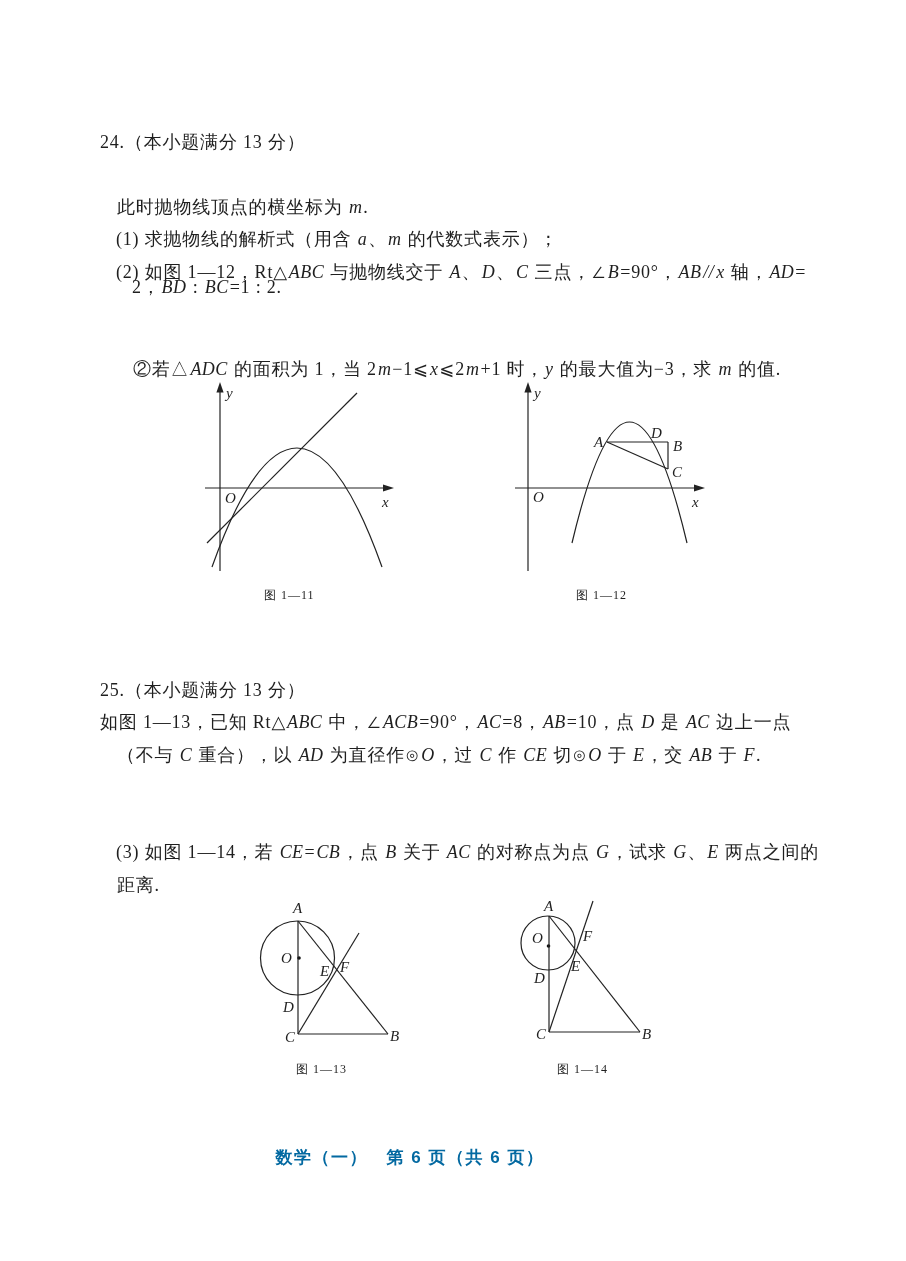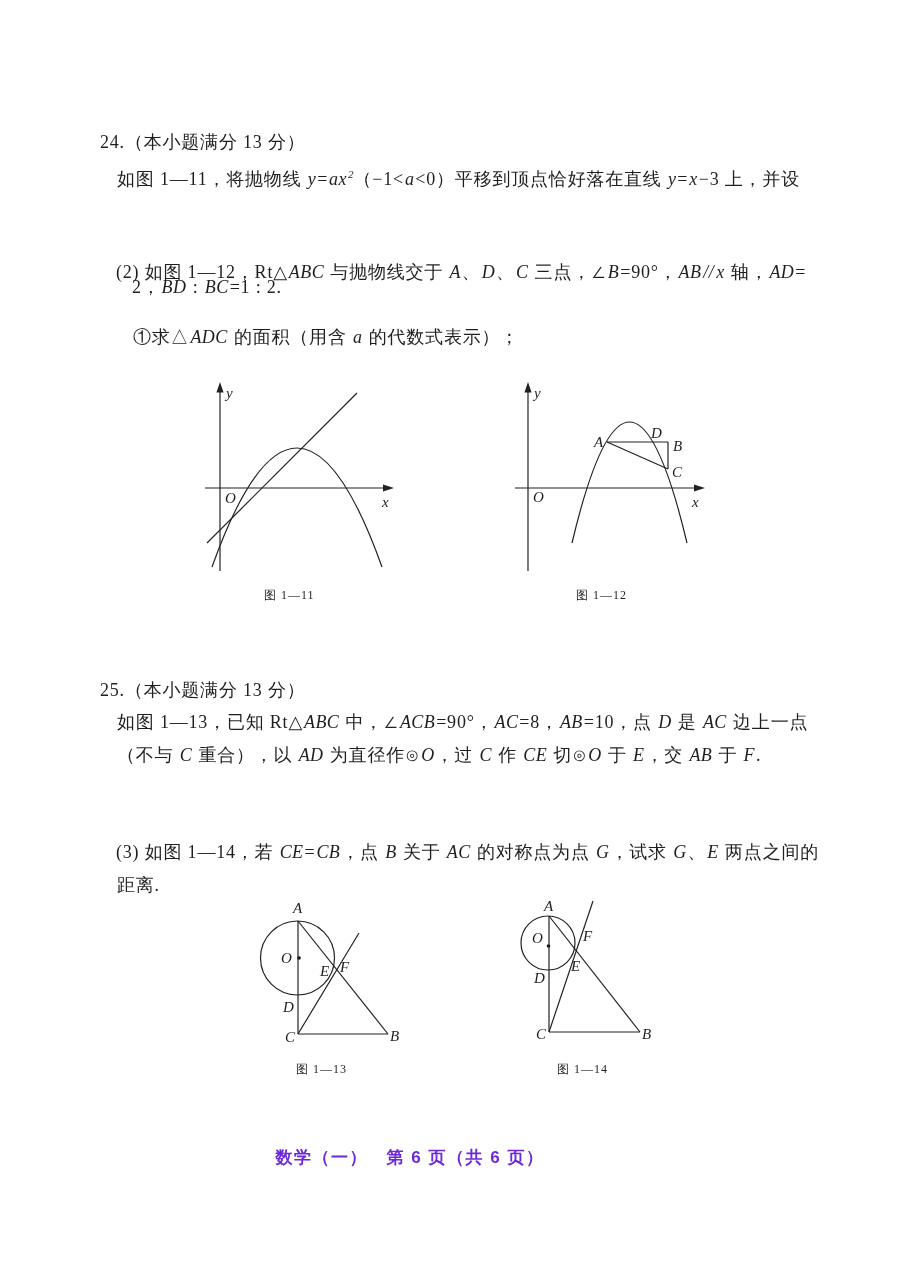--- a/index.html
+++ b/index.html
@@ -19,33 +19,34 @@
   .fig{position:absolute;}
   .fig line,.fig path,.fig circle.ring{stroke:#222;stroke-width:1.2;fill:none;}
   .fig polygon{fill:#222;stroke:none;}
   .fig circle.dot{fill:#111;stroke:none;}
   .fig text{
     font-family:"Liberation Serif", serif;font-style:italic;font-size:15px;fill:#1f1f1f;
   }
   .footer{
     position:absolute;left:0;right:5px;top:1146px;text-align:center;
     font-family:"Liberation Sans", sans-serif;font-weight:700;
-    font-size:17px;letter-spacing:1.5px;color:#6d28d9;
+    font-size:17px;letter-spacing:1.5px;color:#0369a1;
   }
 </style>
 </head>
 <body>
 
 <div class="page">
 
   <div class="line" style="left:100px;top:131px"><span>24.（本小题满分 13 分）</span></div>
-  <div class="line" style="left:117px;top:163px"><span>如图 1—11，将抛物线 </span><span class="mi">y</span><span>=</span><span class="mi">ax</span><span class="sup">2</span><span>（−1&lt;</span><span class="mi">a</span><span>&lt;0）平移到顶点恰好落在直线 </span><span class="mi">y</span><span>=</span><span class="mi">x</span><span>−3 上，并设</span></div>
+  <div class="line" style="left:117px;top:196px"><span>此时抛物线顶点的横坐标为 </span><span class="mi">m</span><span>.</span></div>
+  <div class="line" style="left:116px;top:228px"><span>(1) 求抛物线的解析式（用含 </span><span class="mi">a</span><span>、</span><span class="mi">m</span><span> 的代数式表示）；</span></div>
   <div class="line" style="left:116px;top:261px"><span>(2) 如图 1—12，Rt△</span><span class="mi">ABC</span><span> 与抛物线交于 </span><span class="mi">A</span><span>、</span><span class="mi">D</span><span>、</span><span class="mi">C</span><span> 三点，∠</span><span class="mi">B</span><span>=90°，</span><span class="mi">AB</span><span class="mi">//</span><span class="mi">x</span><span> 轴，</span><span class="mi">AD</span><span>=</span></div>
   <div class="line" style="left:132px;top:276px"><span>2，</span><span class="mi">BD</span><span> : </span><span class="mi">BC</span><span>=1 : 2.</span></div>
-  <div class="line" style="left:133px;top:326px"><span>①求△</span><span class="mi">ADC</span><span> 的面积（用含 </span><span class="mi">a</span><span> 的代数式表示）；</span></div>
+  <div class="line" style="left:133px;top:358px"><span>②若△</span><span class="mi">ADC</span><span> 的面积为 1，当 2</span><span class="mi">m</span><span>−1⩽</span><span class="mi">x</span><span>⩽2</span><span class="mi">m</span><span>+1 时，</span><span class="mi">y</span><span> 的最大值为−3，求 </span><span class="mi">m</span><span> 的值.</span></div>
 
   <svg class="fig" style="left:185px;top:381px" width="215" height="195" viewBox="0 0 215 195">
     <line x1="35" y1="7" x2="35" y2="190"></line>
     <polygon points="35,1 31.4,11.5 38.6,11.5"></polygon>
     <line x1="20" y1="107" x2="204" y2="107"></line>
     <polygon points="209,107 198,103.4 198,110.6"></polygon>
     <path d="M 27 186 Q 112 -52 197 186"></path>
     <line x1="22" y1="162" x2="172" y2="12"></line>
     <text x="41" y="17">y</text>
     <text x="197" y="126">x</text>
@@ -66,21 +67,21 @@
     <text x="189" y="126">x</text>
     <text x="30" y="121">O</text>
     <text x="91" y="66">A</text>
     <text x="148" y="57">D</text>
     <text x="170" y="70">B</text>
     <text x="169" y="96">C</text>
   </svg>
   <div class="caption" style="left:576px;top:587px">图 1—12</div>
 
   <div class="line" style="left:100px;top:679px"><span>25.（本小题满分 13 分）</span></div>
-  <div class="line" style="left:117px;top:711px"><span>如图 1—13，已知 Rt△</span><span class="mi">ABC</span><span> 中，∠</span><span class="mi">ACB</span><span>=90°，</span><span class="mi">AC</span><span>=8，</span><span class="mi">AB</span><span>=10，点 </span><span class="mi">D</span><span> 是 </span><span class="mi">AC</span><span> 边上一点</span></div>
+  <div class="line" style="left:100px;top:711px"><span>如图 1—13，已知 Rt△</span><span class="mi">ABC</span><span> 中，∠</span><span class="mi">ACB</span><span>=90°，</span><span class="mi">AC</span><span>=8，</span><span class="mi">AB</span><span>=10，点 </span><span class="mi">D</span><span> 是 </span><span class="mi">AC</span><span> 边上一点</span></div>
   <div class="line" style="left:117px;top:744px"><span>（不与 </span><span class="mi">C</span><span> 重合），以 </span><span class="mi">AD</span><span> 为直径作⊙</span><span class="mi">O</span><span>，过 </span><span class="mi">C</span><span> 作 </span><span class="mi">CE</span><span> 切⊙</span><span class="mi">O</span><span> 于 </span><span class="mi">E</span><span>，交 </span><span class="mi">AB</span><span> 于 </span><span class="mi">F</span><span>.</span></div>
   <div class="line" style="left:116px;top:841px"><span>(3) 如图 1—14，若 </span><span class="mi">CE</span><span>=</span><span class="mi">CB</span><span>，点 </span><span class="mi">B</span><span> 关于 </span><span class="mi">AC</span><span> 的对称点为点 </span><span class="mi">G</span><span>，试求 </span><span class="mi">G</span><span>、</span><span class="mi">E</span><span> 两点之间的</span></div>
   <div class="line" style="left:117px;top:874px"><span>距离.</span></div>
 
   <svg class="fig" style="left:243px;top:896px" width="170" height="160" viewBox="0 0 170 160">
     <circle class="ring" cx="54.5" cy="62" r="37"></circle>
     <circle class="dot" cx="56" cy="62" r="1.8"></circle>
     <line x1="55" y1="25" x2="55" y2="138"></line>
     <line x1="55" y1="138" x2="145" y2="138"></line>
     <line x1="55" y1="25" x2="145" y2="138"></line>

